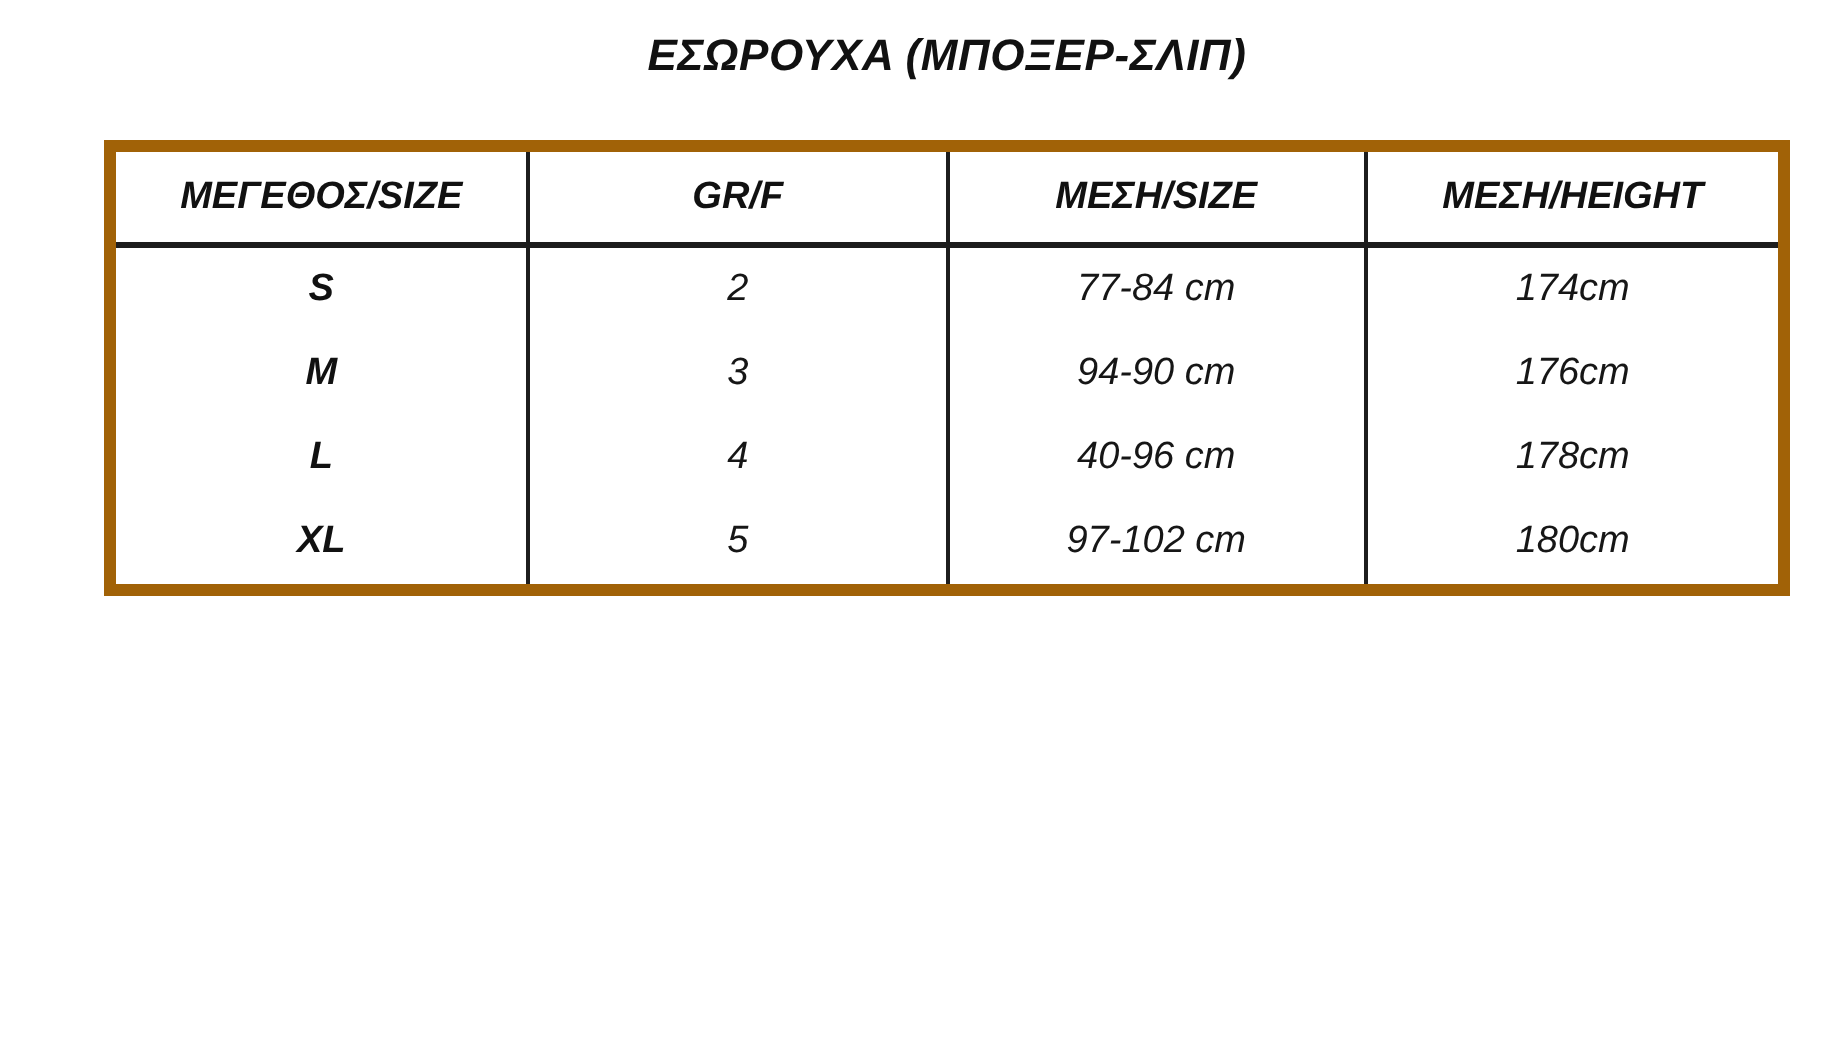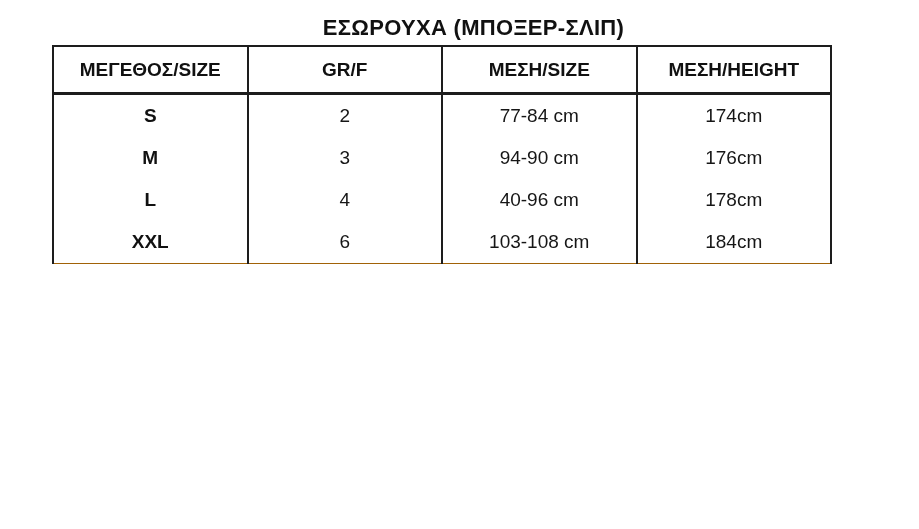--- a/index.html
+++ b/index.html
@@ -10,36 +10,38 @@
     width: 919px;
     height: 529px;
     background: #ffffff;
     font-family: "Liberation Sans", sans-serif;
     color: #1a1a1a;
     overflow: hidden;
   }
   .page {
     width: 843px;
     margin-left: 52px;
+    font-style: italic;
   }
   .page-title {
     margin: 0;
     padding-top: 15px;
     height: 30px;
     text-align: center;
     font-size: 22px;
     font-weight: 700;
     letter-spacing: 0.3px;
     color: #111111;
   }
   table.size-table {
-    width: 780px;
+    margin-top: 25px;
+    width: 843px;
     border-collapse: collapse;
     table-layout: fixed;
-    border: 1px solid #a16207;
+    border: 6px solid #a16207;
   }
   table.size-table th {
     height: 45px;
     border: 2px solid #1d1d1d;
     border-bottom-width: 3px;
     font-size: 19px;
     font-weight: 700;
     text-align: center;
     vertical-align: middle;
     color: #111111;
@@ -91,20 +93,20 @@
         <td>94-90 cm</td>
         <td>176cm</td>
       </tr>
         <tr>
         <td class="size-cell">L</td>
         <td>4</td>
         <td>40-96 cm</td>
         <td>178cm</td>
       </tr>
         <tr>
-        <td class="size-cell">XXL</td>
-        <td>6</td>
-        <td>103-108 cm</td>
-        <td>184cm</td>
+        <td class="size-cell">XL</td>
+        <td>5</td>
+        <td>97-102 cm</td>
+        <td>180cm</td>
       </tr>
       </tbody>
   </table>
 </div>
 
 </body></html>

